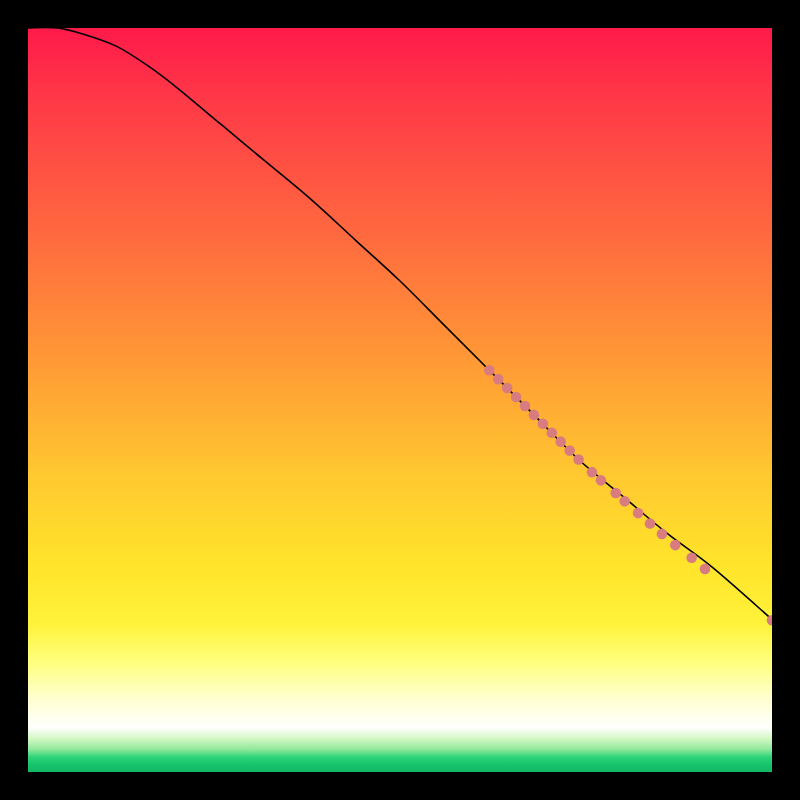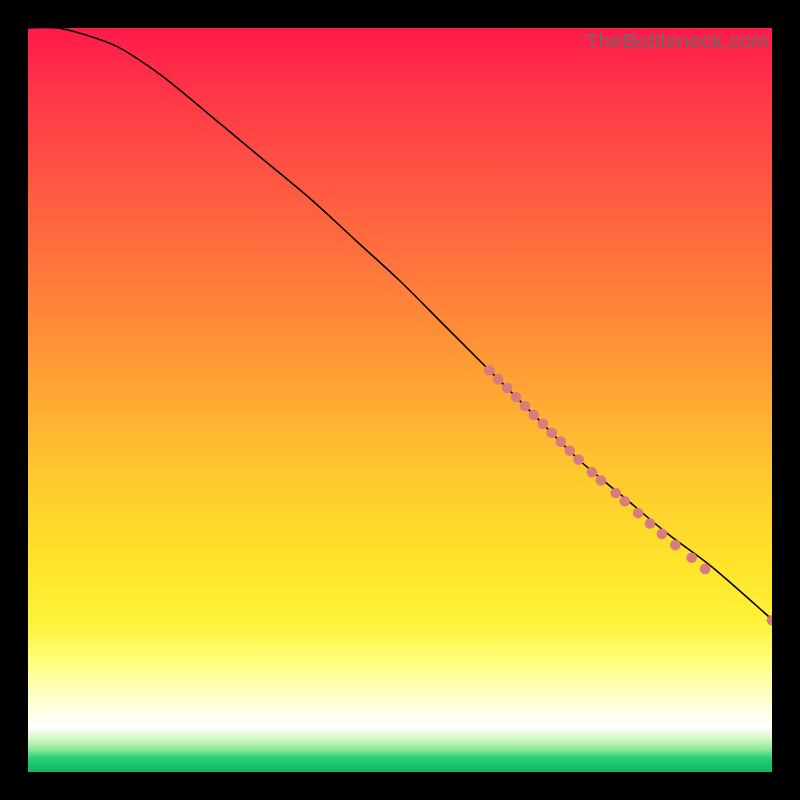--- a/index.html
+++ b/index.html
@@ -65,21 +65,20 @@
   }
 </style>
 </head>
 <body>
 
 <div class="frame">
 
   <div class="plot-area">
     <div class="bg-gradient"></div>
 
-    <div class="watermark">TheBottleneck.com</div>
 
     <svg class="overlay" viewBox="0 0 744 744" preserveAspectRatio="none">
       <g>
         <path id="curve-path" fill="none" stroke="#000000" stroke-width="1.6" d="M 0.00 0.00 C 4.96 0.00, 19.84 -1.24, 29.76 0.00 C 39.68 1.24, 49.60 4.34, 59.52 7.44 C 69.44 10.54, 79.36 13.64, 89.28 18.60 C 99.20 23.56, 109.12 30.38, 119.04 37.20 C 128.96 44.02, 136.40 49.60, 148.80 59.52 C 161.20 69.44, 178.56 84.32, 193.44 96.72 C 208.32 109.12, 223.20 121.52, 238.08 133.92 C 252.96 146.32, 267.84 158.10, 282.72 171.12 C 297.60 184.14, 312.48 198.40, 327.36 212.04 C 342.24 225.68, 357.12 238.70, 372.00 252.96 C 386.88 267.22, 401.76 282.72, 416.64 297.60 C 431.52 312.48, 446.40 327.36, 461.28 342.24 C 476.16 357.12, 491.04 372.00, 505.92 386.88 C 520.80 401.76, 535.68 417.88, 550.56 431.52 C 565.44 445.16, 580.32 456.32, 595.20 468.72 C 610.08 481.12, 624.96 494.14, 639.84 505.92 C 654.72 517.70, 667.12 525.14, 684.48 539.40 C 701.84 553.66, 734.08 582.80, 744.00 591.48"></path>
       </g>
       <g id="dots-layer">
           <circle cx="461.28" cy="342.24" r="5.3" fill="#d97c80"></circle>
           <circle cx="470.21" cy="351.17" r="5.3" fill="#d97c80"></circle>
           <circle cx="479.14" cy="360.10" r="5.3" fill="#d97c80"></circle>
           <circle cx="488.06" cy="369.02" r="5.3" fill="#d97c80"></circle>

